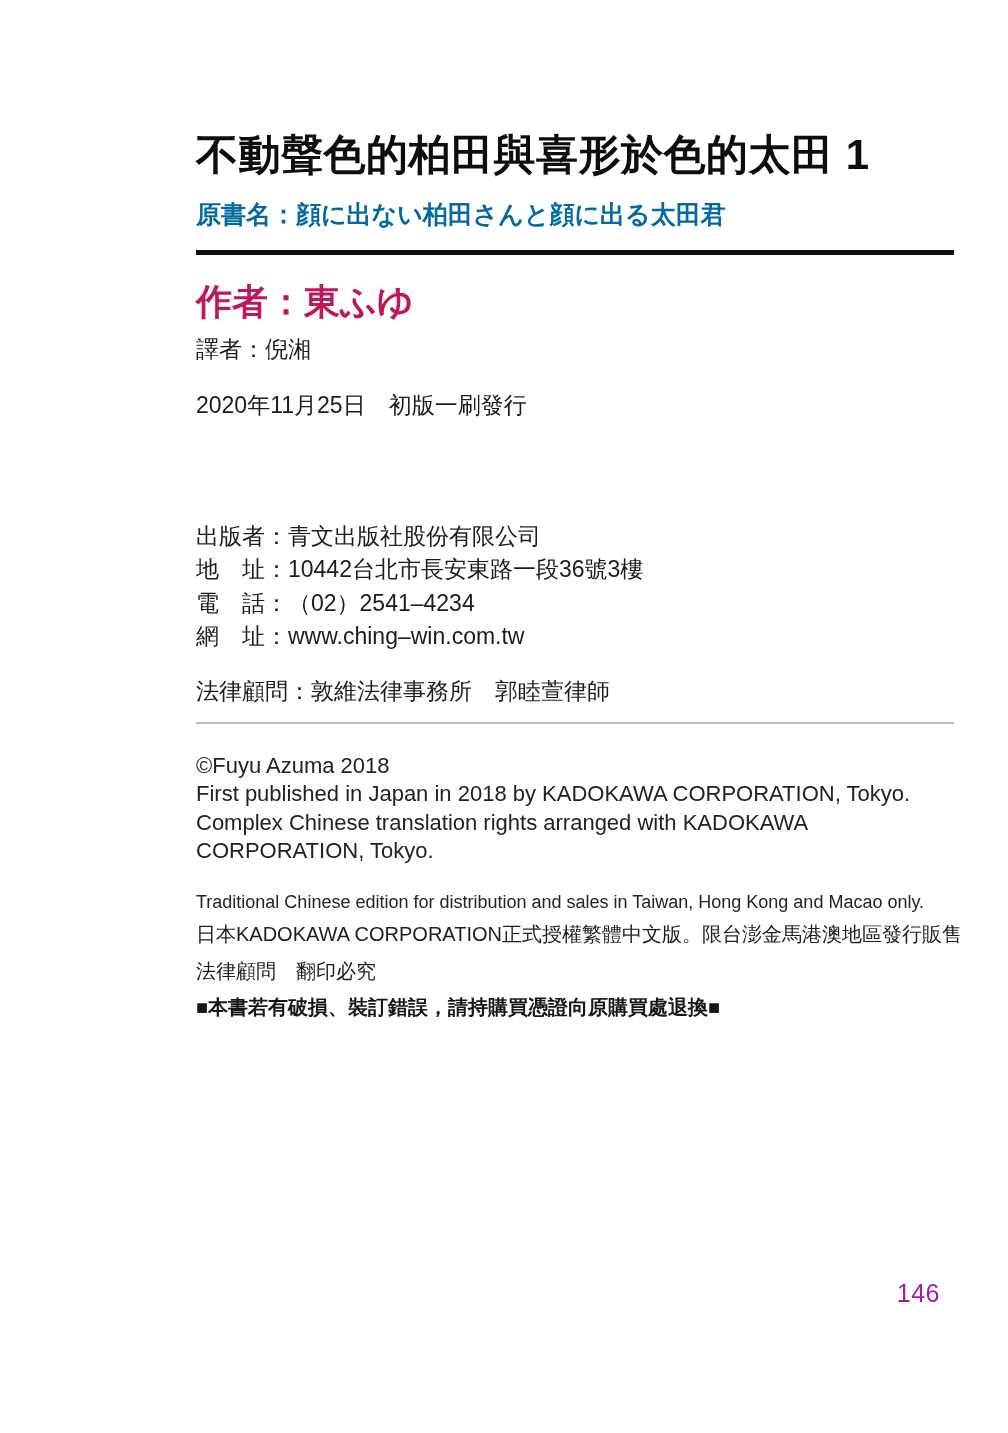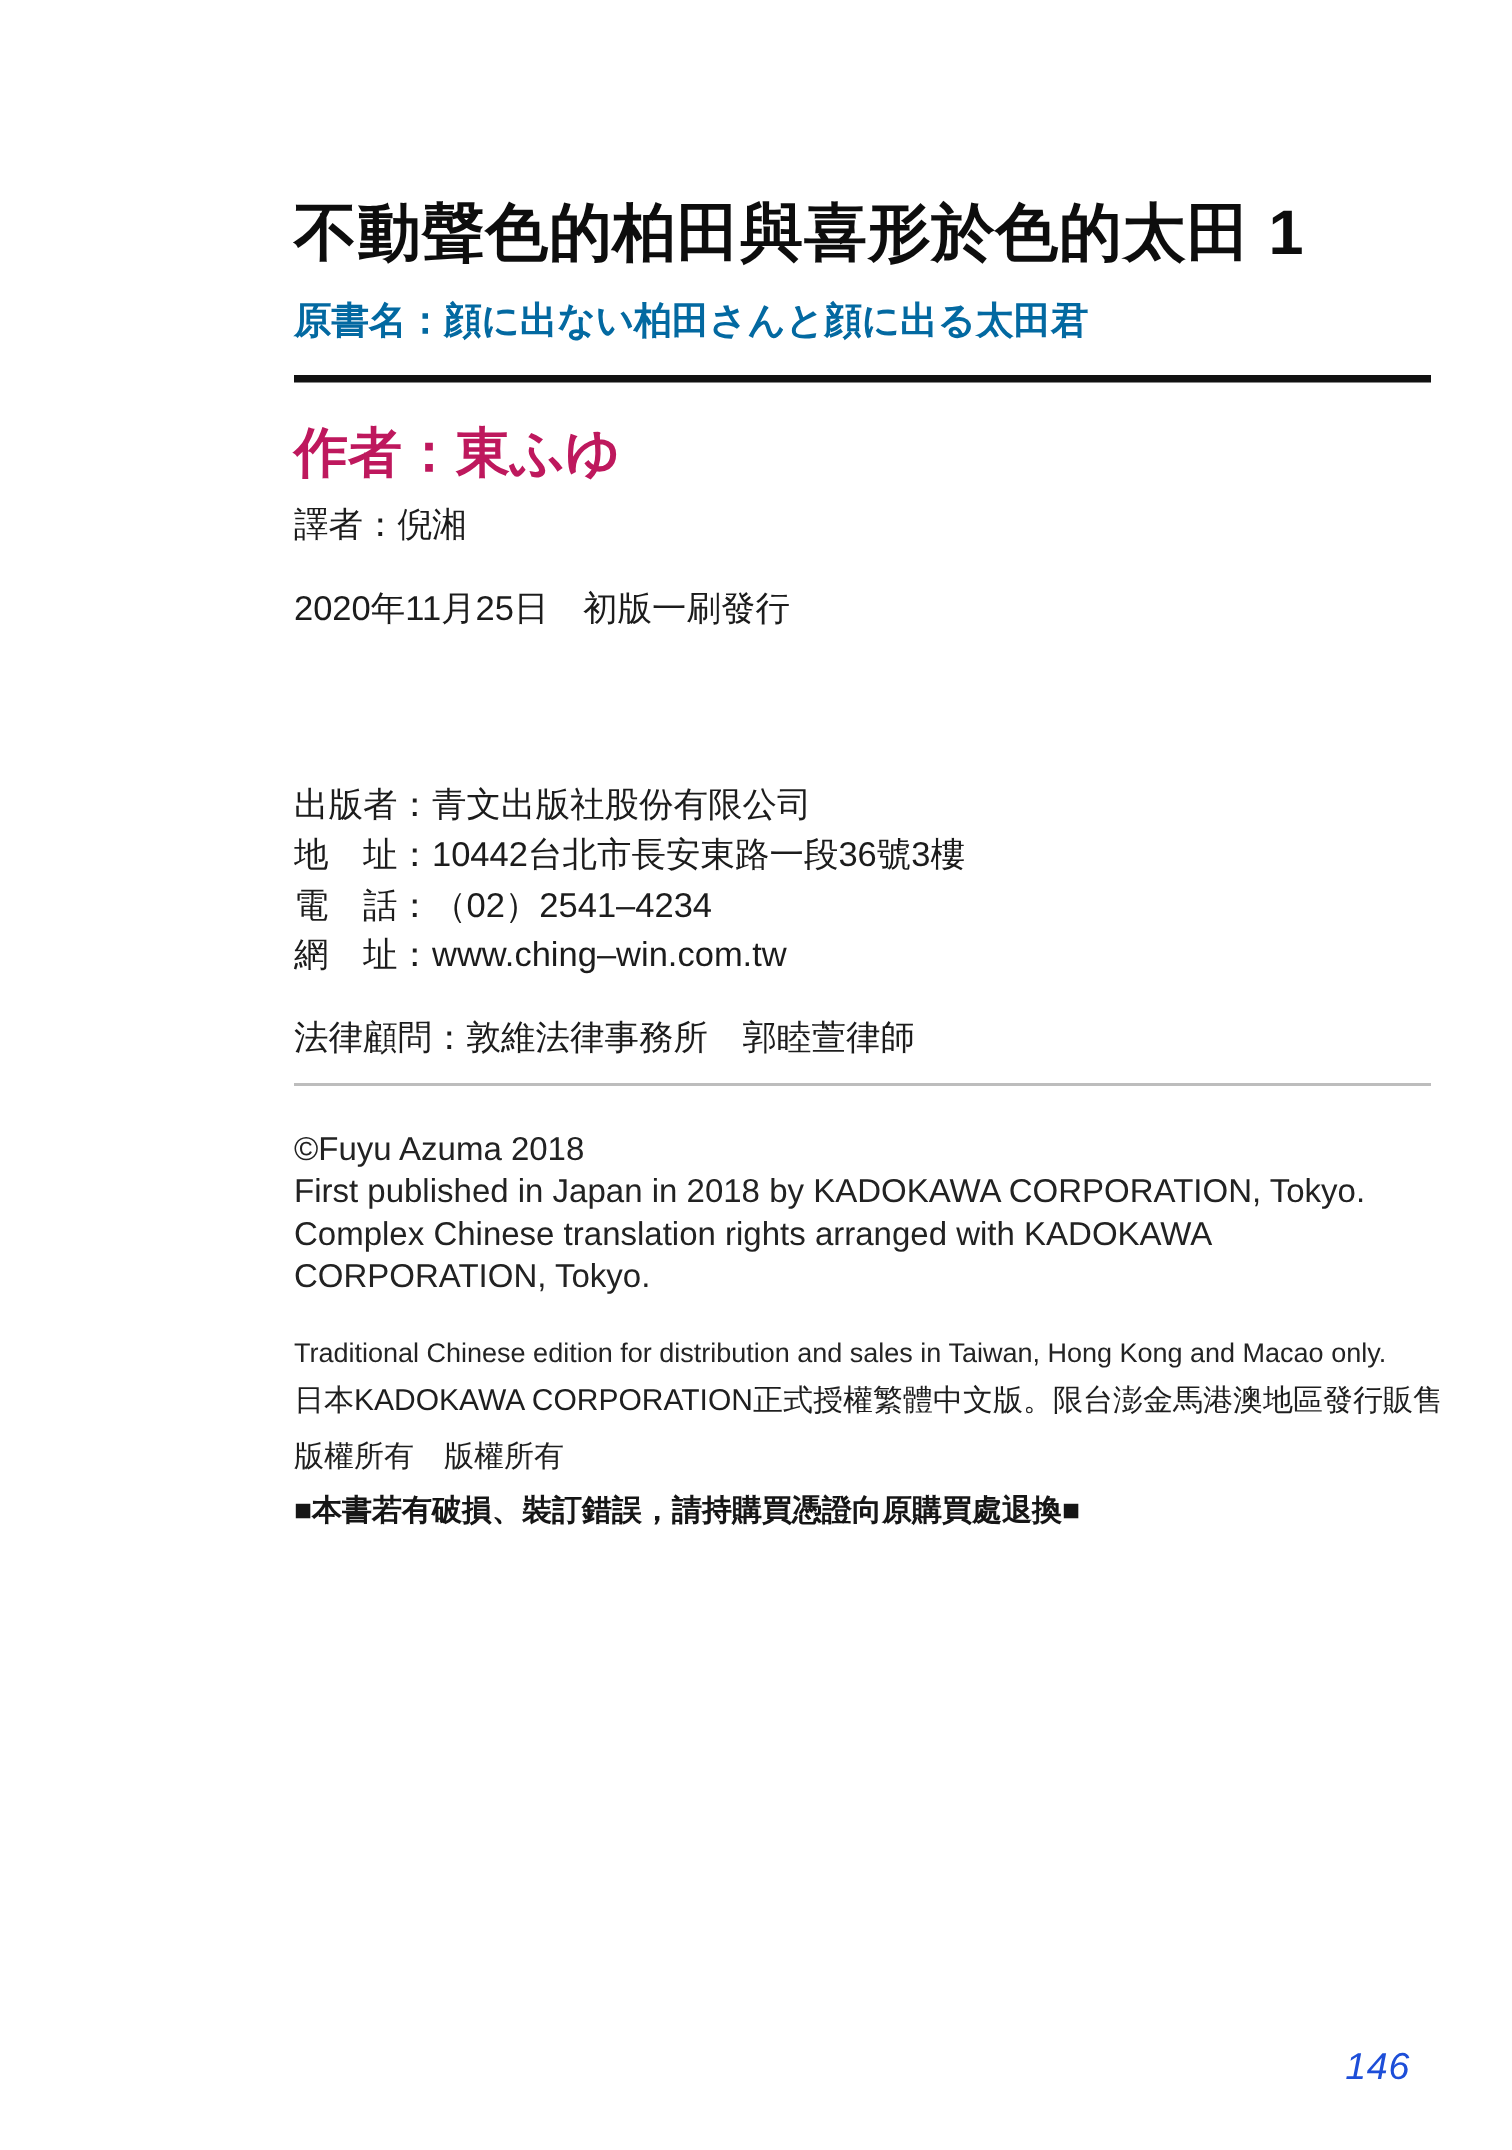--- a/index.html
+++ b/index.html
@@ -106,26 +106,25 @@
   }
   .damage-line {
     font-size: 20px;
     font-weight: bold;
     line-height: 28px;
     color: #161616;
     white-space: nowrap;
   }
   .page-number {
     position: absolute;
-    top: 1364px;
+    top: 1279px;
     right: 68px;
     font-size: 25px;
-    color: #1d4ed8;
+    color: #a21caf;
     letter-spacing: 0.5px;
-    font-style: italic;
   }
 </style>
 </head>
 <body>
 
 <div class="content">
 
   <div class="book-title">不動聲色的柏田與喜形於色的太田 1</div>
 
   <div class="original-title">原書名：顔に出ない柏田さんと顔に出る太田君</div>
@@ -153,19 +152,19 @@
     <div class="copyright-line">©Fuyu Azuma 2018</div>
     <div class="copyright-line">First published in Japan in 2018 by KADOKAWA CORPORATION, Tokyo.</div>
     <div class="copyright-line">Complex Chinese translation rights arranged with KADOKAWA</div>
     <div class="copyright-line">CORPORATION, Tokyo.</div>
   </div>
 
   <div class="notice-en">Traditional Chinese edition for distribution and sales in Taiwan, Hong Kong and Macao only.</div>
 
   <div class="notice-zh">日本KADOKAWA CORPORATION正式授權繁體中文版。限台澎金馬港澳地區發行販售</div>
 
-  <div class="rights-line">版權所有　版權所有</div>
+  <div class="rights-line">法律顧問　翻印必究</div>
 
   <div class="damage-line">■本書若有破損、裝訂錯誤，請持購買憑證向原購買處退換■</div>
 
 </div>
 
 <div class="page-number">146</div>
 
 </body></html>

